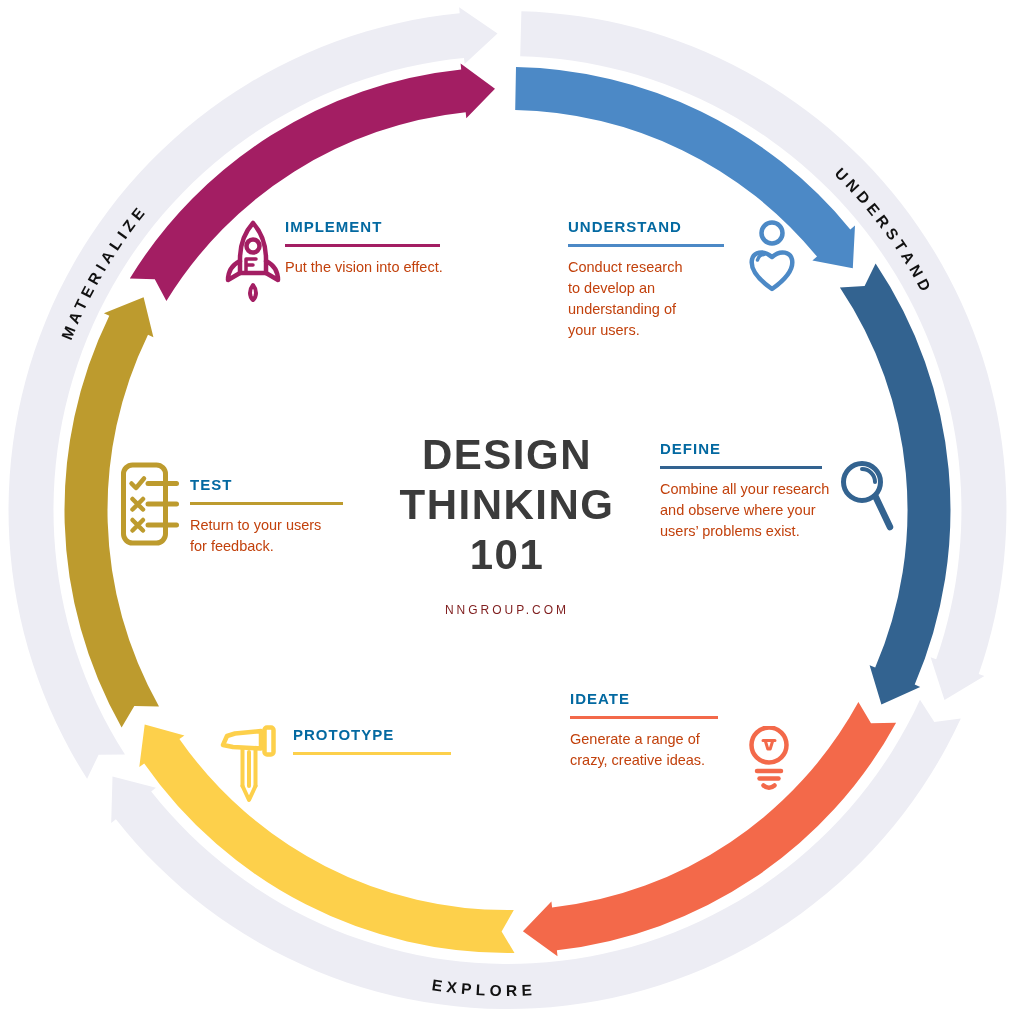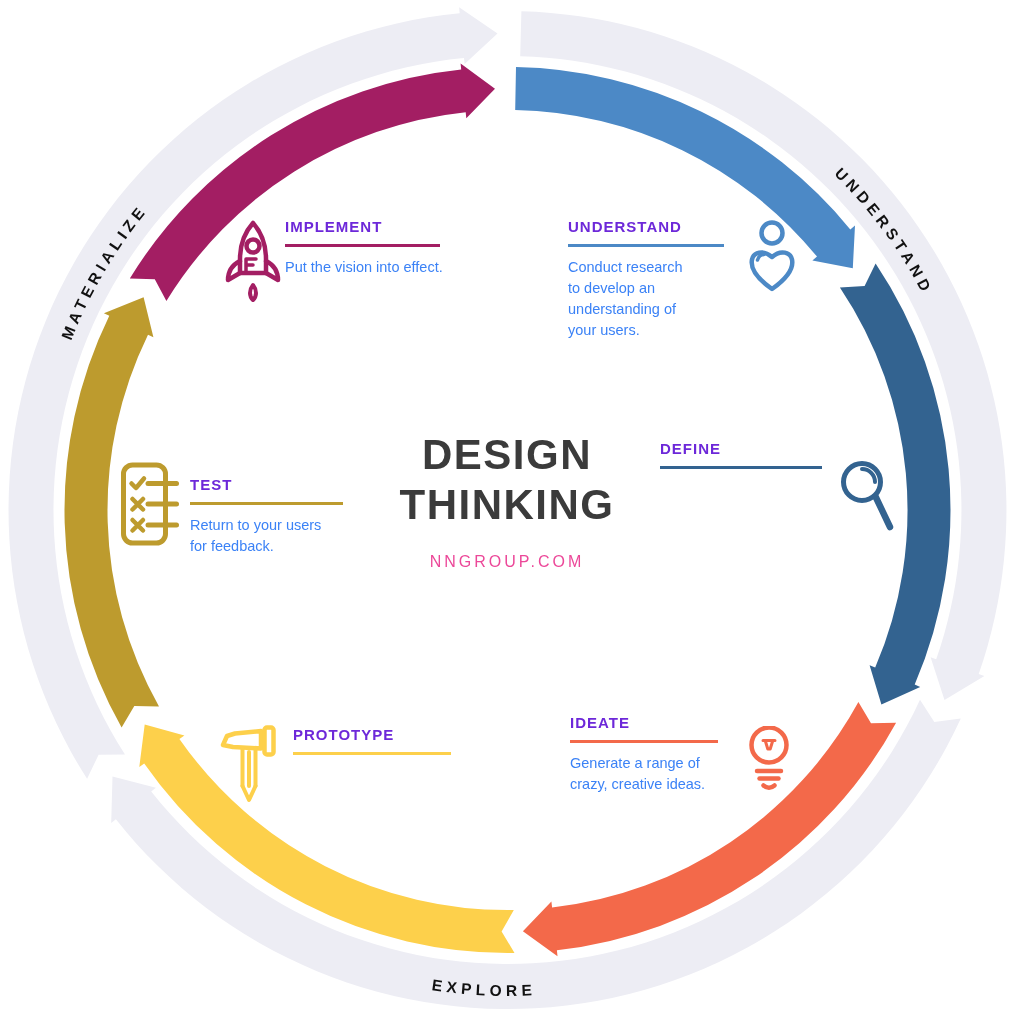--- a/index.html
+++ b/index.html
@@ -5,27 +5,27 @@
   html,body{margin:0;padding:0;background:#ffffff;}
   .canvas{position:relative;width:1015px;height:1024px;background:#fff;overflow:hidden;
           font-family:"Liberation Sans",sans-serif;}
   #rings{position:absolute;left:0;top:0;}
   #rings text{font-family:"Liberation Sans",sans-serif;font-weight:bold;}
   .stage-icon{position:absolute;}
   .stage-icon svg *{fill:none;stroke:currentColor;stroke-linecap:round;stroke-linejoin:round;}
   .stage{color:var(--c);}
   .stage-text{position:absolute;}
   .stage-text h3{margin:0 0 9px 0;font-size:15px;line-height:17px;font-weight:bold;
-                 letter-spacing:1px;color:#6d28d9;}
+                 letter-spacing:1px;color:#0369a1;}
   .rule{border-top:3px solid var(--c);margin:0 0 10px 0;}
-  .stage-text p{margin:0;font-size:14.5px;line-height:21px;color:#3b82f6;}
+  .stage-text p{margin:0;font-size:14.5px;line-height:21px;color:#c2410c;}
   .center-block{position:absolute;left:327px;top:430px;width:360px;text-align:center;}
   .center-block h1{margin:0;font-size:42px;line-height:50px;letter-spacing:1.5px;
                    color:#3b3b3b;font-weight:bold;}
-  .source{margin-top:23px;font-size:16px;letter-spacing:3px;color:#ec4899;}
+  .source{margin-top:23px;font-size:12px;letter-spacing:3px;color:#7f1d1d;}
 </style>
 </head>
 <body>
 
 <div class="canvas">
 
   <svg id="rings" width="1015" height="1024" viewBox="0 0 1015 1024">
       <path d="M 521.4 11.2 A 499 499 0 0 1 978.7 674.1 L 984.4 676.1 L 944.5 700.0 L 930.6 657.3 L 936.2 659.3 A 454 454 0 0 0 520.2 56.2 Z" fill="#ededf4"></path>
       <path d="M 960.8 718.5 A 499 499 0 0 1 115.9 819.3 L 111.2 823.0 L 112.5 776.5 L 155.9 787.7 L 151.2 791.4 A 454 454 0 0 0 920.0 699.7 L 934.3 721.9 Z" fill="#ededf4"></path>
       <path d="M 87.1 778.8 A 499 499 0 0 1 459.7 13.3 L 459.1 7.3 L 497.5 33.6 L 464.6 64.1 L 464.0 58.1 A 454 454 0 0 0 125.0 754.6 L 98.6 754.7 Z" fill="#ededf4"></path>
@@ -62,34 +62,35 @@
     <div class="stage-icon" style="left:837px;top:459px">
       <svg width="60" height="74" viewBox="0 0 60 74">
         <circle cx="25" cy="23" r="18.5" stroke-width="5"></circle>
         <path d="M25 10 A 13 13 0 0 1 38 23" stroke-width="4"></path>
         <path d="M38.5 37.5 L53 68" stroke-width="6.5"></path>
       </svg>
     </div>
     <div class="stage-text" style="left:660px;top:440px;width:190px">
       <h3>DEFINE</h3>
       <div class="rule" style="width:162px"></div>
+      <p style="width:190px">Combine all your research and observe where your users’ problems exist.</p>
     </div>
   </div>
 
   <div class="stage" style="--c: #f3694a;">
     <div class="stage-icon" style="left:744px;top:726px">
       <svg width="50" height="68" viewBox="0 0 50 68">
         <circle cx="25" cy="19" r="17.5" stroke-width="4.5"></circle>
         <path d="M19 14.5 H31 M28.8 14.5 L26.2 23 H23.8 L21.2 14.5" stroke-width="3"></path>
         <path d="M13 45 H37" stroke-width="4.5"></path>
         <path d="M15.5 52.5 H34.5" stroke-width="4.5"></path>
         <path d="M19.5 59.5 Q25 64 30.5 59.5" stroke-width="4.5"></path>
       </svg>
     </div>
-    <div class="stage-text" style="left:570px;top:714px;width:158px">
+    <div class="stage-text" style="left:570px;top:690px;width:158px">
       <h3>IDEATE</h3>
       <div class="rule" style="width:148px"></div>
       <p style="width:158px">Generate a range of crazy, creative ideas.</p>
     </div>
   </div>
 
   <div class="stage" style="--c: #fdd04b;">
     <div class="stage-icon" style="left:219px;top:724px">
       <svg width="60" height="84" viewBox="0 0 60 84">
         <path d="M4 21 L8 12 L16 9.5 L42 7 L42 24.5 L14 23 L4 21 Z" stroke-width="4.5"></path>
@@ -138,17 +139,18 @@
       <h3>IMPLEMENT</h3>
       <div class="rule" style="width:155px"></div>
       <p style="width:200px">Put the vision into effect.</p>
     </div>
   </div>
 
   <div class="center-block">
     <h1>
       <div>DESIGN</div>
       <div>THINKING</div>
+      <div>101</div>
     </h1>
     <div class="source">NNGROUP.COM</div>
   </div>
 
 </div>
 
 </body></html>

